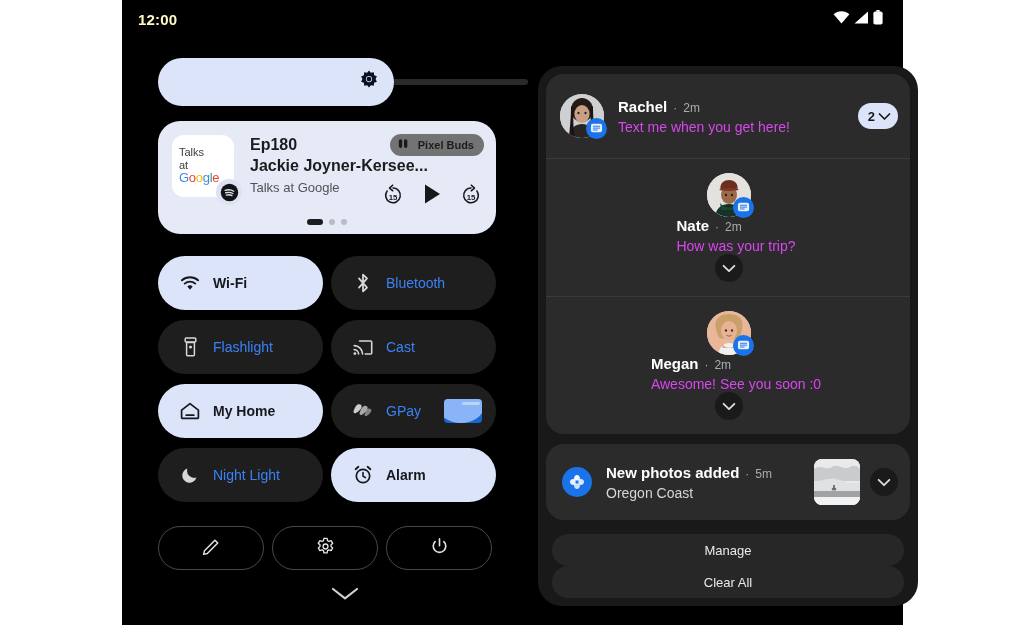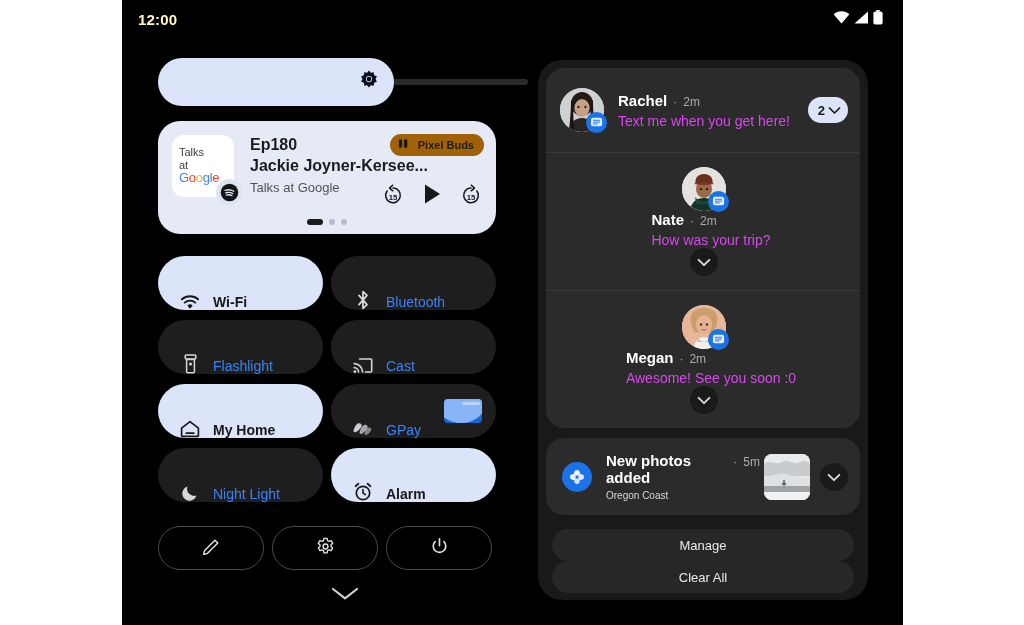--- a/index.html
+++ b/index.html
@@ -91,21 +91,21 @@
   #media-subtitle {
     font-size: 16px; font-weight: bold; color: #1b1c1e;
     line-height: 1.3; margin-top: 1px;
   }
   #media-artist {
     font-size: 13px; color: #4f5257; margin-top: 3px;
   }
   #media-device-chip {
     position: absolute; right: 12px; top: 13px;
     height: 22px; padding: 0 10px 0 8px;
-    background: #a16207; border-radius: 11px;
+    background: #737373; border-radius: 11px;
     display: flex; align-items: center; gap: 5px;
     font-size: 11px; font-weight: bold; color: #1b1c1e;
   }
   #media-controls {
     position: absolute; right: 14px; bottom: 25px;
     display: flex; align-items: center; gap: 18px;
   }
   #media-dots {
     position: absolute; left: 0; right: 0; bottom: 9px;
     display: flex; justify-content: center; align-items: center; gap: 6px;
@@ -113,21 +113,21 @@
   .dot { width: 6px; height: 6px; border-radius: 3px; background: #b6bcc9; }
   .dot.active { width: 16px; background: #1b1c1e; }
 
   
   #tile-grid {
     display: grid; grid-template-columns: 165px 165px;
     gap: 10px 8px;
   }
   .tile {
     height: 54px; border-radius: 27px;
-    display: flex; align-items: flex-end; gap: 13px;
+    display: flex; align-items: center; gap: 13px;
     padding-left: 22px; position: relative;
     font-size: 14px;
   }
   .tile.off { background: #1e1e1e; color: #3b82f6; }
   .tile.on  { background: #dbe4f8; color: #16181c; font-weight: bold; }
   .tile.off .tile-icon { color: #d6d7da; }
   .tile.on  .tile-icon { color: #16181c; }
   .tile-icon { display: flex; align-items: center; justify-content: center; width: 20px; }
   #gpay-card {
     position: absolute; right: 14px; top: 50%; transform: translateY(-50%);
@@ -154,22 +154,22 @@
     display: flex; align-items: center; justify-content: center;
     color: #e4e5e8;
   }
   #collapse-handle {
     margin-top: 16px; display: flex; justify-content: center;
     color: #cfd0d3;
   }
 
   
   #notif-panel {
-    position: absolute; left: 416px; top: 60px;
-    width: 330px; height: 540px;
+    position: absolute; left: 416px; top: 66px;
+    width: 380px; height: 540px;
     background: #191919; border-radius: 24px;
     padding: 8px 8px 0 8px;
   }
   #notif-group {
     background: #2b2b2b; border-radius: 18px; overflow: hidden;
   }
   .notif {
     position: relative; display: flex; align-items: center;
     padding: 14px 12px 14px 14px; min-height: 84px;
   }
@@ -206,21 +206,21 @@
     display: flex; align-items: center;
     padding: 14px 12px 14px 16px; min-height: 76px;
   }
   #photos-icon {
     width: 30px; height: 30px; border-radius: 50%;
     background: #1a73e8; display: flex; align-items: center; justify-content: center;
     flex: 0 0 30px;
   }
   #photos-body { margin-left: 14px; flex: 1; min-width: 0; }
   #photos-title { font-size: 15px; font-weight: bold; color: #ffffff; }
-  #photos-sub { font-size: 10px; color: #d4d6d9; margin-top: 4px; }
+  #photos-sub { font-size: 14px; color: #d4d6d9; margin-top: 4px; }
   #photos-thumb {
     width: 46px; height: 46px; border-radius: 8px;
     overflow: hidden; flex: 0 0 46px; margin: 0 10px 0 4px;
     background: #cfd2d4;
   }
 
   #notif-actions {
     display: flex; justify-content: space-between;
     padding: 14px 6px 0 6px;
     flex-direction: column;

